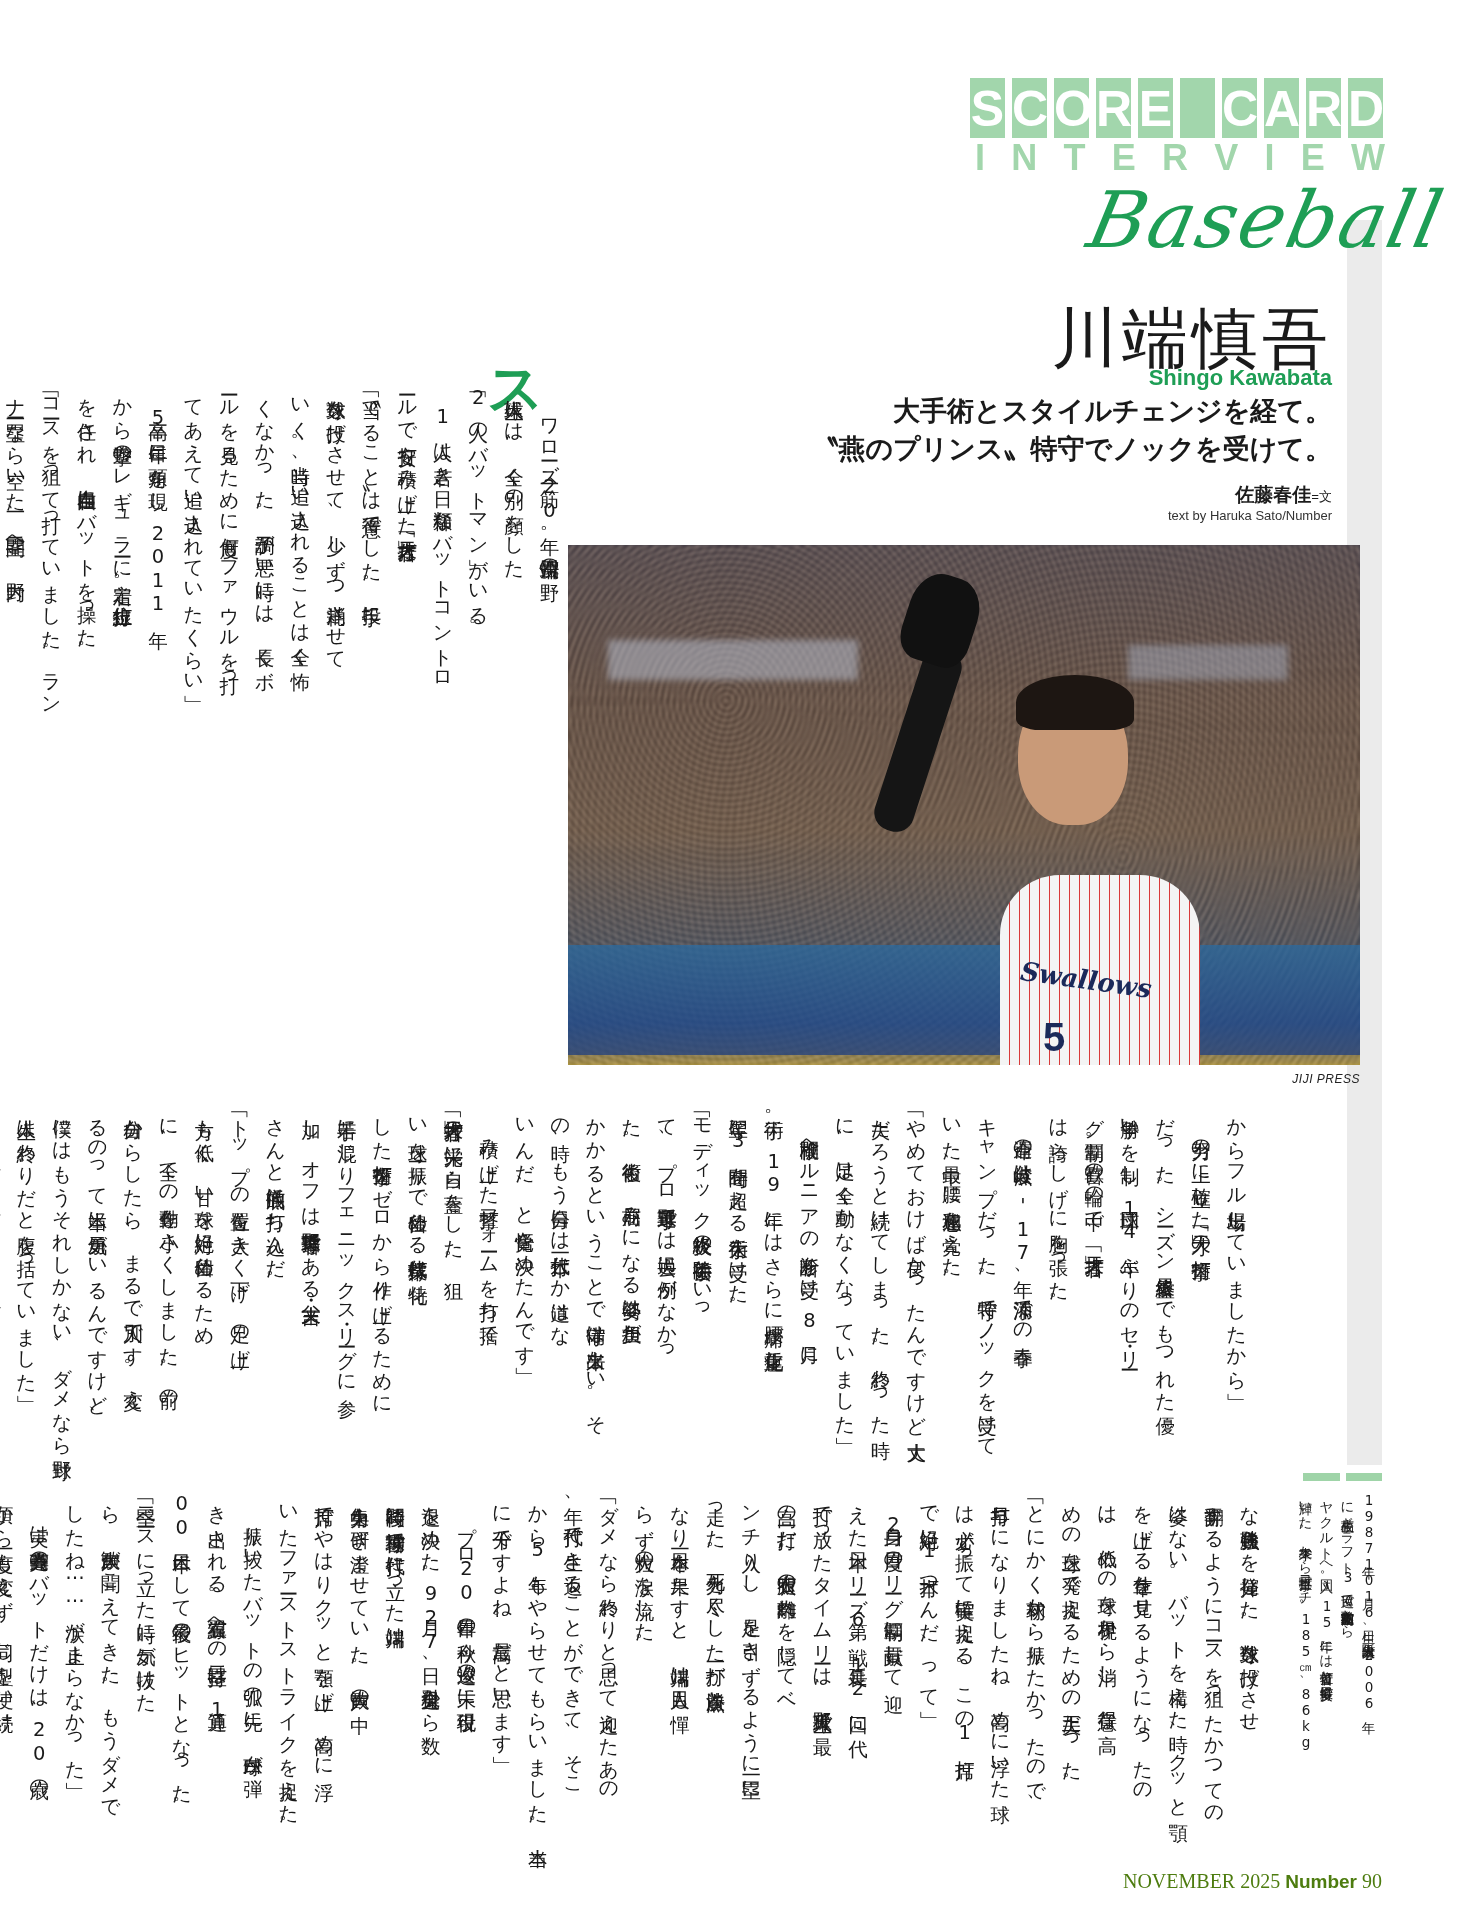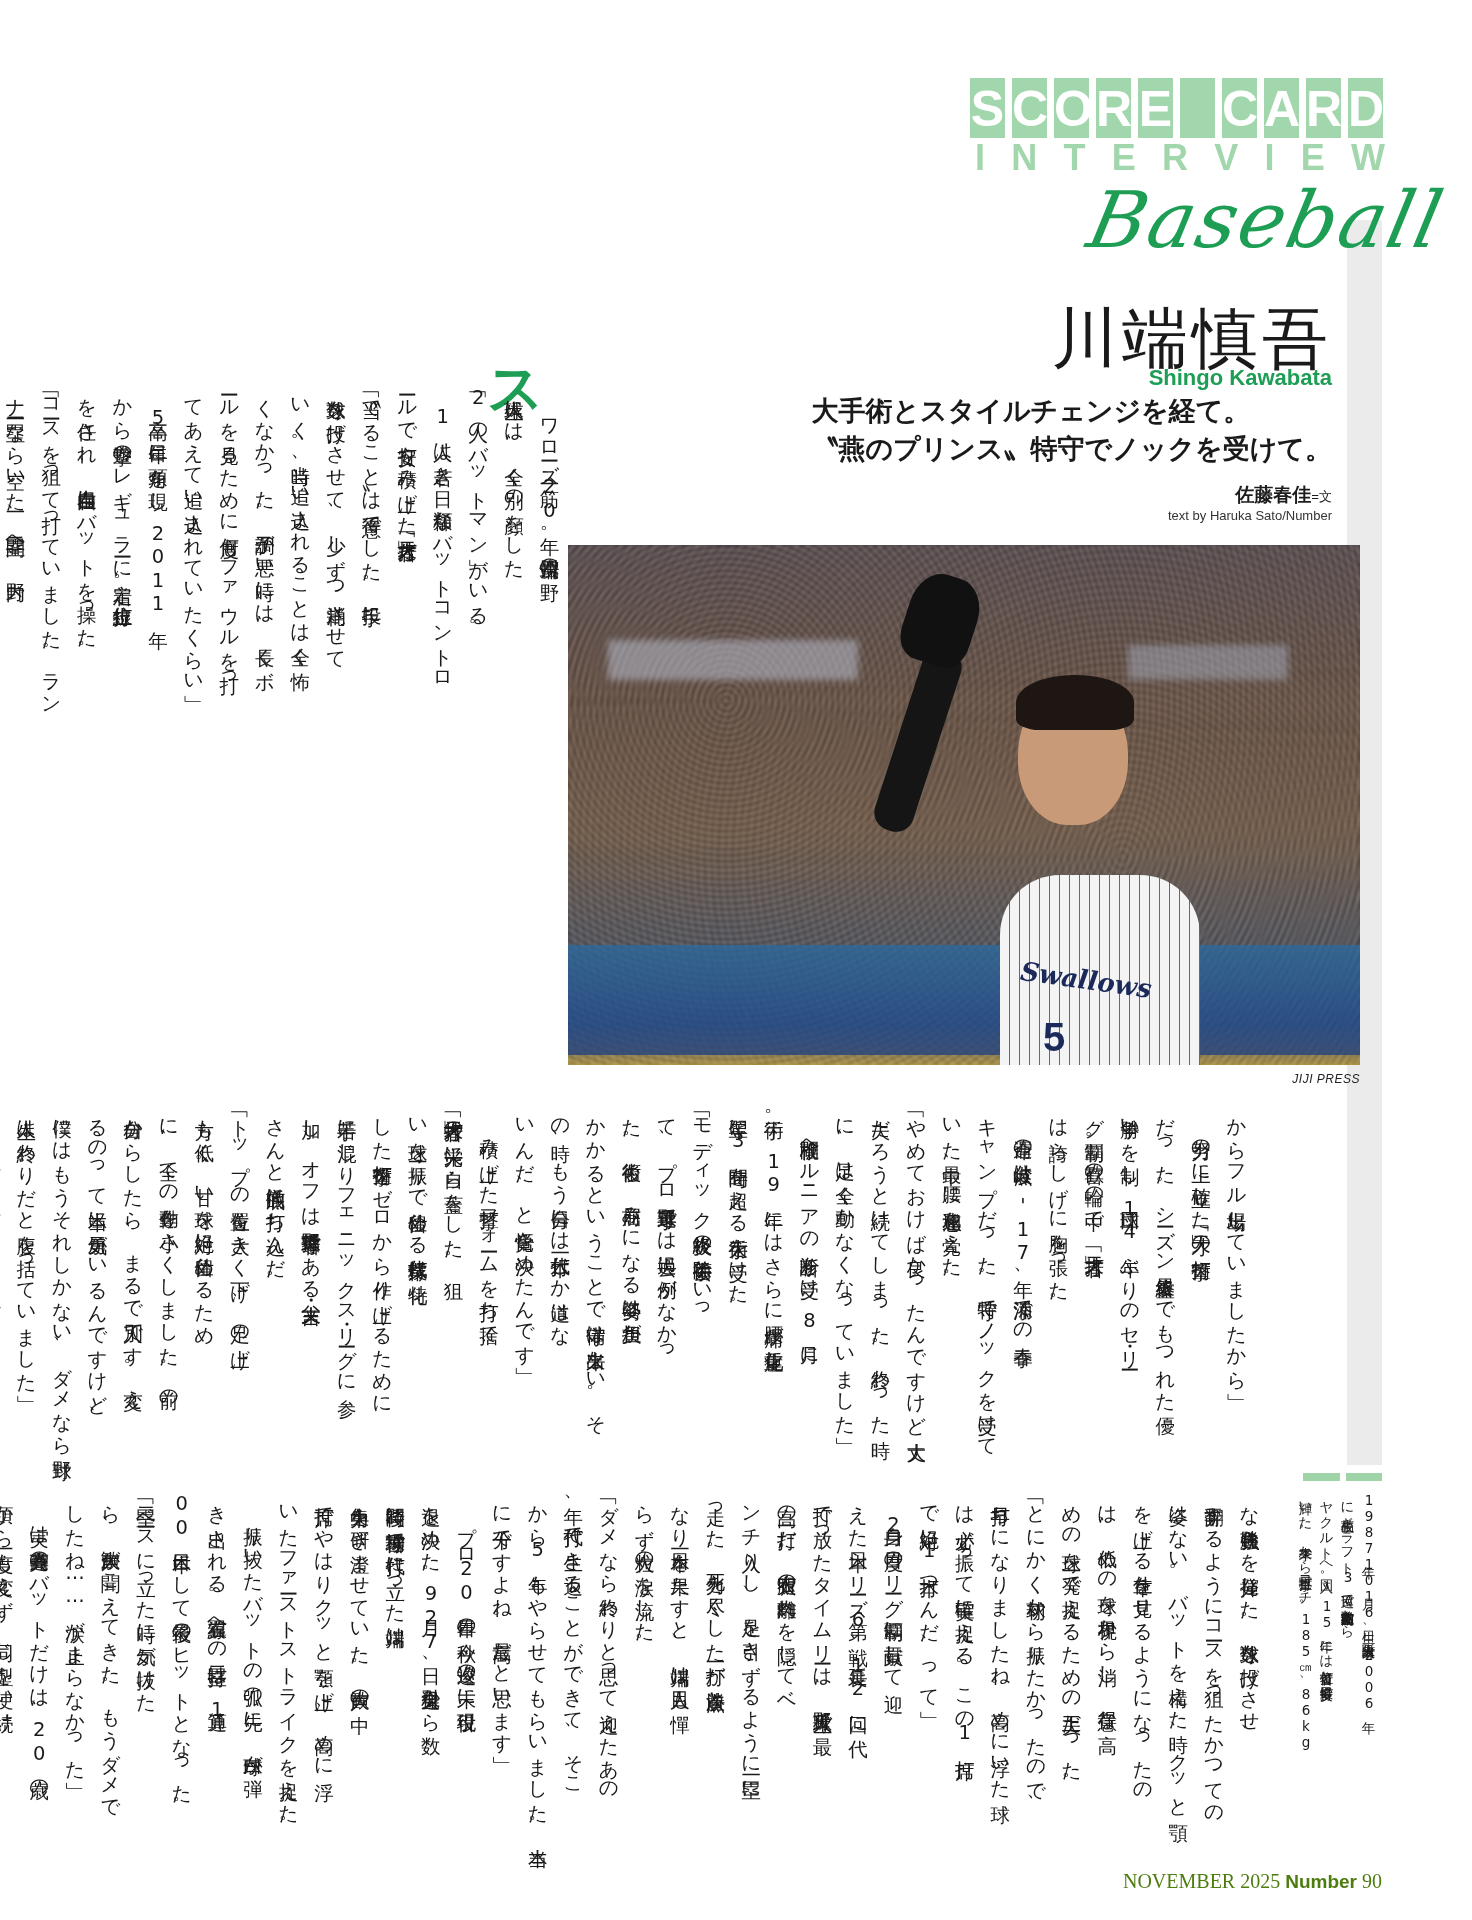--- a/index.html
+++ b/index.html
@@ -36,21 +36,21 @@
     
     .name-jp {
       right: 140px; top: 304px; font-family: "DejaVu Sans", sans-serif; font-weight: normal;
       font-size: 66px; letter-spacing: 4px; line-height: 70px; color: #1a1a1a;
     }
     .name-en {
       right: 140px; top: 366px; font-family: "Liberation Sans", sans-serif; font-weight: bold;
       font-size: 22px; color: #1e9e55; line-height: 24px; text-align: right;
     }
     .headline {
-      right: 140px; top: 392px; text-align: left; font-weight: bold;
+      right: 140px; top: 392px; text-align: right; font-weight: bold;
       font-size: 27px; line-height: 38px; color: #1a1a1a;
     }
     .byline-jp { right: 140px; top: 482px; font-weight: bold; font-size: 19px; font-family: Liberation Mono, monospace; }
     .byline-jp small { font-size: 13px; font-weight: normal; }
     .byline-en { right: 140px; top: 508px; font-family: "Liberation Sans", sans-serif; font-size: 13px; color: #333; }
 
     
     .photo {
       left: 568px; top: 545px; width: 792px; height: 520px; overflow: hidden;
       background:

